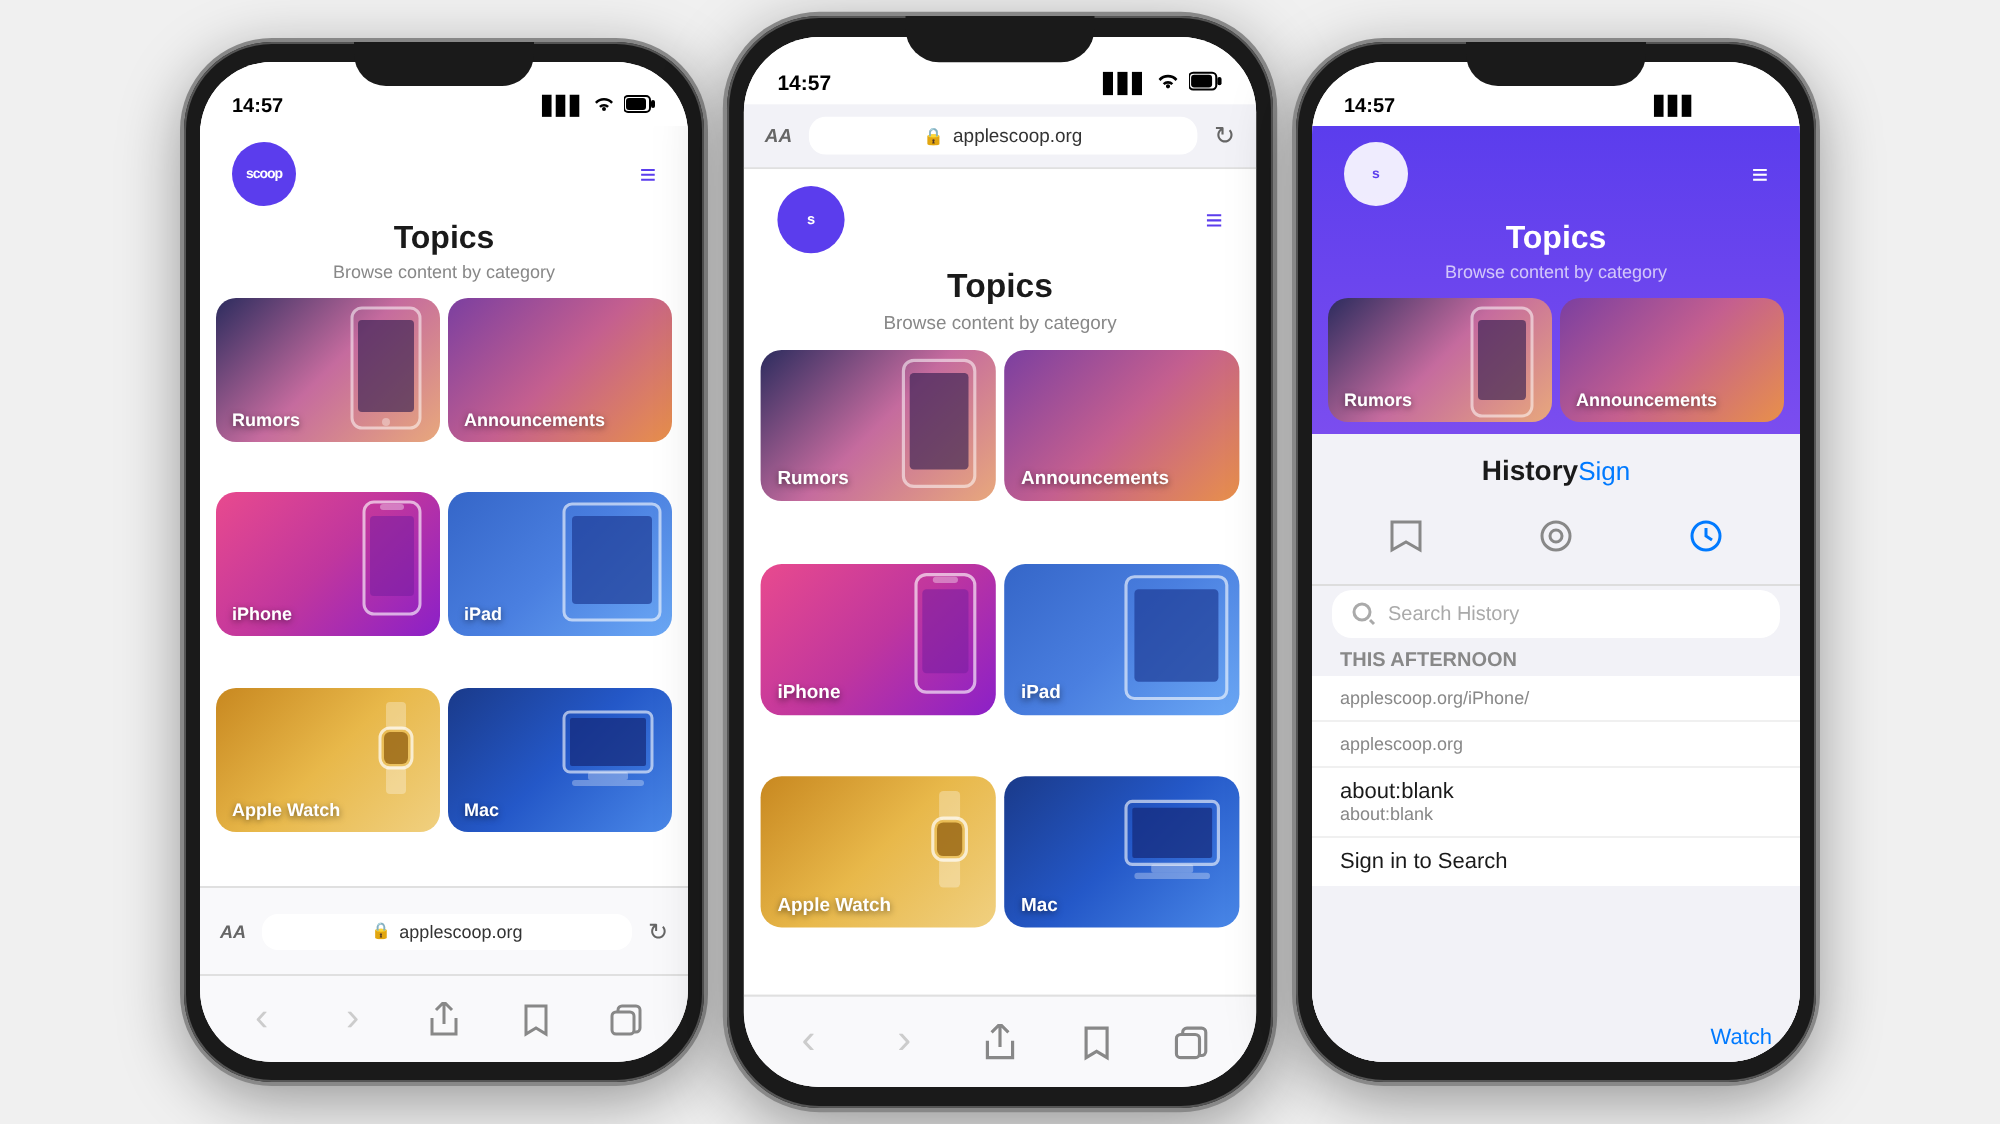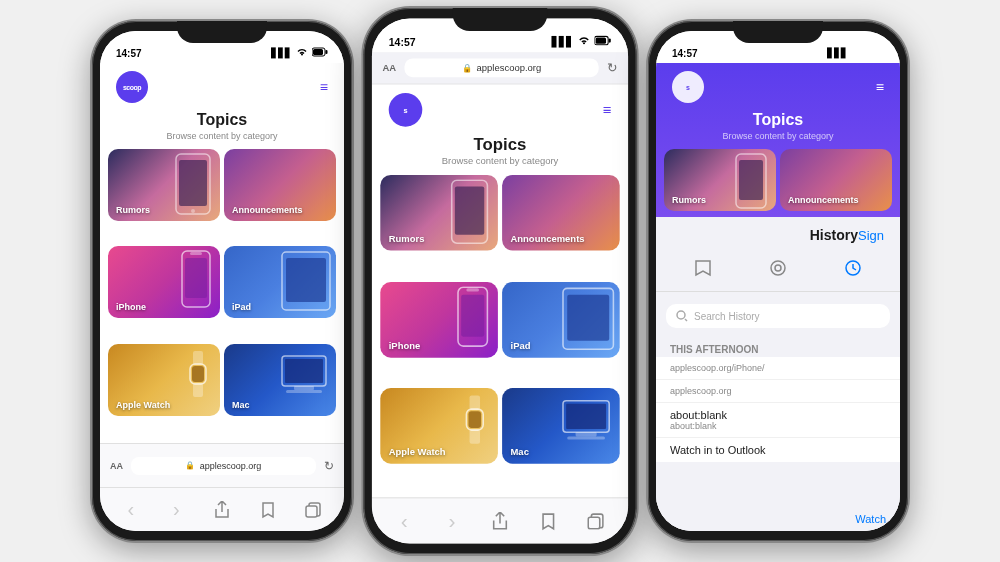--- a/index.html
+++ b/index.html
@@ -77,20 +77,21 @@
       display: flex;
       align-items: center;
       gap: 8px;
       flex-shrink: 0;
       border-bottom: 1px solid #e0e0e0;
     }
     .aa-text {
       font-size: 9px;
       font-weight: 600;
       color: #666;
+      font-style: italic;
     }
     .url-bar {
       flex: 1;
       background: #fff;
       border-radius: 8px;
       padding: 4px 8px;
       font-size: 9px;
       color: #333;
       text-align: center;
       display: flex;
@@ -244,21 +245,21 @@
     
     .history-panel {
       flex: 1;
       background: #f2f2f7;
       display: flex;
       flex-direction: column;
     }
     .history-header {
       display: flex;
       align-items: center;
-      justify-content: flex-end;
+      justify-content: center;
       padding: 10px 16px 6px;
       background: #f2f2f7;
     }
     .history-title {
       font-size: 14px;
       font-weight: 600;
       color: #1a1a1a;
     }
     .history-done {
       font-size: 13px;
@@ -272,21 +273,21 @@
       background: #f2f2f7;
       border-bottom: 1px solid #ddd;
     }
     .history-tab {
       font-size: 16px;
       color: #888;
       padding: 4px 12px;
     }
     .history-tab.active { color: #007aff; }
     .history-search {
-      margin: 12px 10px;
+      margin: 2px 10px;
       background: #fff;
       border-radius: 10px;
       padding: 6px 10px;
       display: flex;
       align-items: center;
       gap: 6px;
     }
     .search-text {
       font-size: 10px;
       color: #aaa;
@@ -679,21 +680,21 @@
         <div class="history-item-url">applescoop.org/iPhone/</div>
       </div>
       <div class="history-item">
         <div class="history-item-url">applescoop.org</div>
       </div>
       <div class="history-item">
         <div class="history-item-title">about:blank</div>
         <div class="history-item-url">about:blank</div>
       </div>
       <div class="history-item" style="border-bottom: none;">
-        <div class="history-item-title">Watch in to Outlook</div>
+        <div class="history-item-title">Sign in to Search</div>
       </div>
 
       <div style="flex:1; background:#f2f2f7;"></div>
 
       <div class="history-footer">
         <span class="clear-btn">Watch</span>
       </div>
     </div>
   </div>
 </div>

